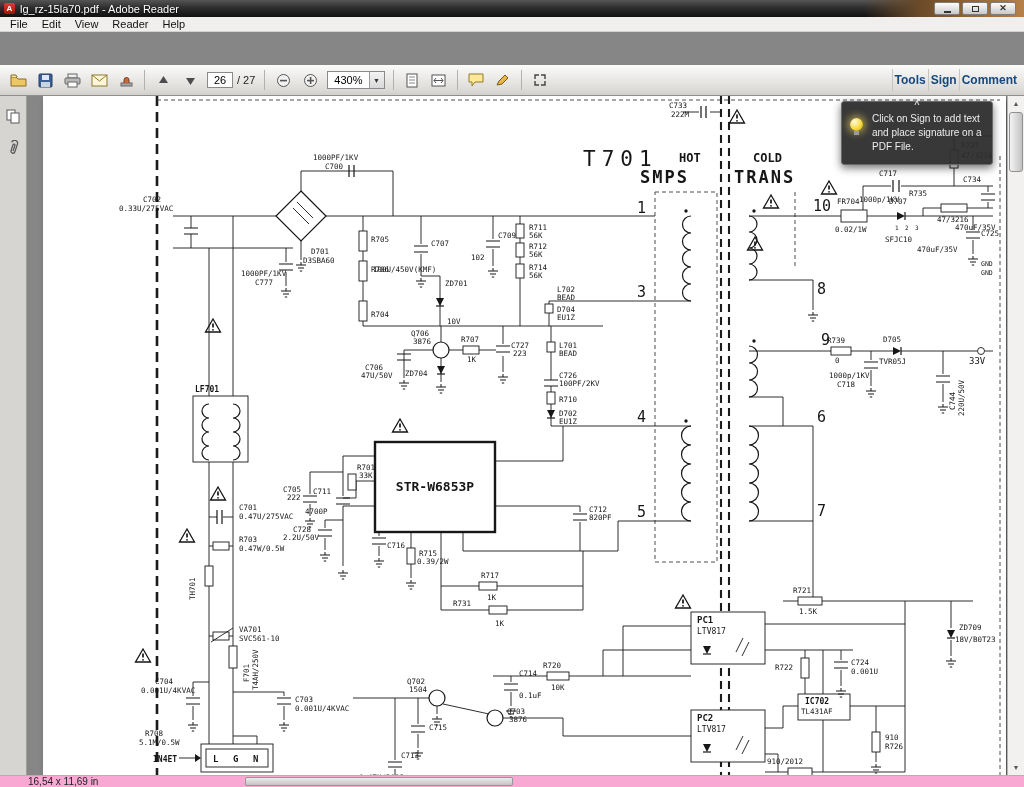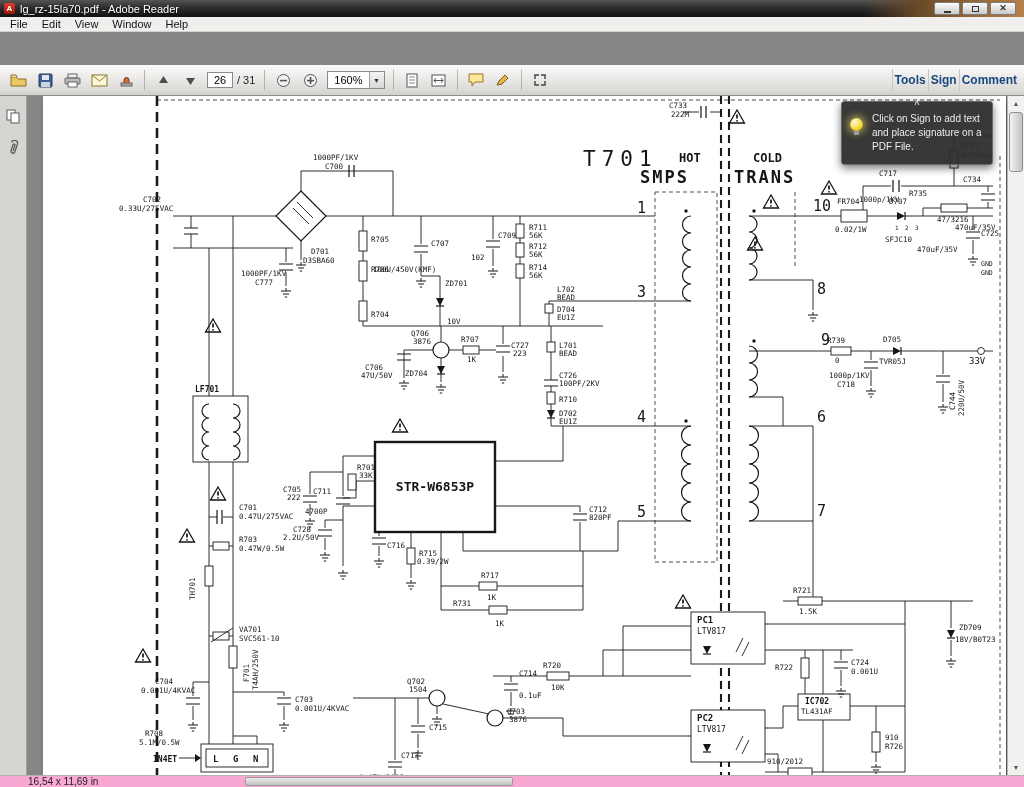--- a/index.html
+++ b/index.html
@@ -167,21 +167,21 @@
       <div class="winbtn">
           <span class="glyph-close">✕</span>
         </div>
     </div>
   </div>
 
   <div class="menubar">
     <span class="menu-item">File</span>
     <span class="menu-item">Edit</span>
     <span class="menu-item">View</span>
-    <span class="menu-item">Window</span>
+    <span class="menu-item">Reader</span>
     <span class="menu-item">Help</span>
   </div>
 
   <div class="toolbar">
     <div class="tb-btn">
       <svg width="17" height="14">
           <path d="M1,4 h5 l2,2 h8 v7 h-15 z" fill="#ecc766" stroke="#8a6d22"></path>
           <path d="M1,4 v-2 h5 l1,2" fill="#f5e3a8" stroke="#8a6d22"></path>
         </svg>
     </div>
@@ -217,38 +217,38 @@
       <svg width="13" height="13">
           <path d="M6.5,2 L11,9 H2 Z" fill="#4d4d4d"></path>
         </svg>
     </div>
     <div class="tb-btn">
       <svg width="13" height="13">
           <path d="M2,4 H11 L6.5,11 Z" fill="#4d4d4d"></path>
         </svg>
     </div>
     <input class="page-input" value="26" style="">
-    <span class="page-total">/ 31</span>
+    <span class="page-total">/ 27</span>
     <div class="tb-sep"></div>
 
     <div class="tb-btn">
       <svg width="15" height="15">
           <circle cx="7.5" cy="7.5" r="6" fill="#f2f2f2" stroke="#555"></circle>
           <rect x="4" y="6.8" width="7" height="1.6" fill="#555"></rect>
         </svg>
     </div>
     <div class="tb-btn">
       <svg width="15" height="15">
           <circle cx="7.5" cy="7.5" r="6" fill="#f2f2f2" stroke="#555"></circle>
           <rect x="4" y="6.8" width="7" height="1.6" fill="#555"></rect>
           <rect x="6.8" y="4" width="1.6" height="7" fill="#555"></rect>
         </svg>
     </div>
     <div class="zoom-box">
-      <span class="zoom-value">160%</span>
+      <span class="zoom-value">430%</span>
       <span class="zoom-caret">▼</span>
     </div>
     <div class="tb-sep"></div>
 
     <div class="tb-btn">
       <svg width="14" height="15">
           <rect x="2" y="1" width="10" height="13" fill="#fff" stroke="#555"></rect>
           <path d="M4,4 h6 M4,7 h6 M4,10 h6" stroke="#888"></path>
         </svg>
     </div>

